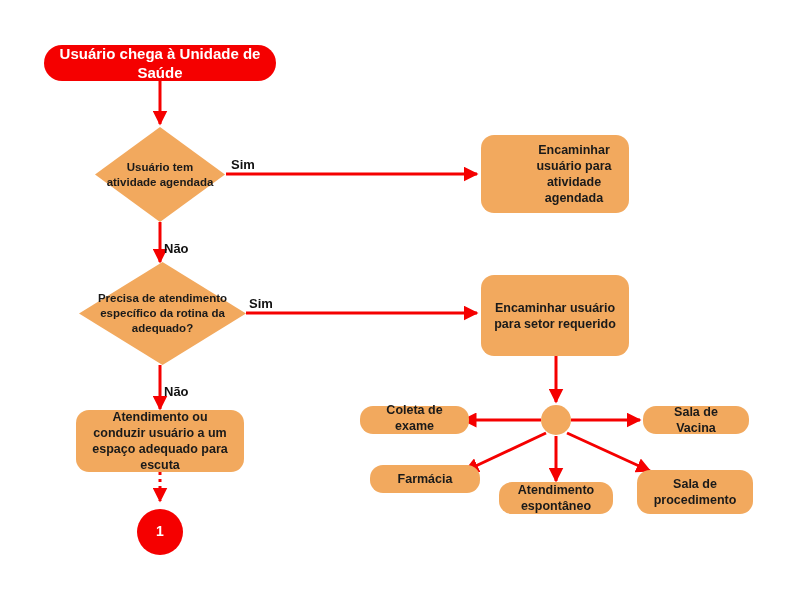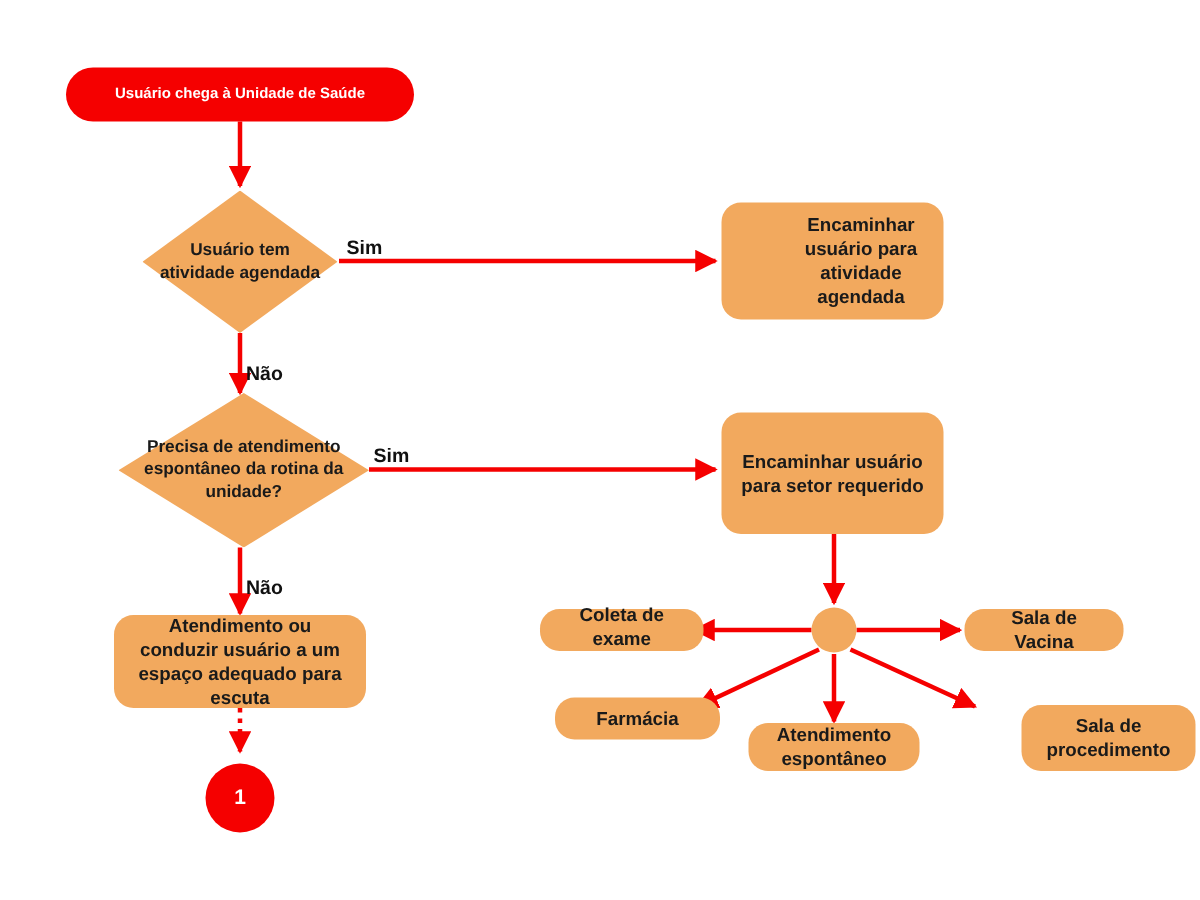--- a/index.html
+++ b/index.html
@@ -33,21 +33,21 @@
     justify-content: center;
     text-align: center;
     font-weight: bold;
     line-height: 1.28;
     z-index: 5;
   }
   .node-terminal {
     background: #f50000;
     color: #ffffff;
     border-radius: 22px;
-    font-size: 10px;
+    font-size: 15px;
     padding: 0 12px;
   }
   .node-process {
     background: #f2a95e;
     color: #1a1a1a;
     border-radius: 13px;
     font-size: 12.5px;
     padding: 0 10px;
   }
   .node-decision {
@@ -145,21 +145,21 @@
     <span class="dia-shape"></span>
     <span class="dia-label">Usuário tem atividade agendada</span>
   </div>
 
   <div class="node node-process" style="left:481px; top:135px; width:148px; height:78px;padding-left:48px;">
     <span>Encaminhar usuário para atividade agendada</span>
   </div>
 
   <div class="node node-decision" style="left:79px; top:262px; width:167px; height:103px;">
     <span class="dia-shape"></span>
-    <span class="dia-label">Precisa de atendimento espontâneo da rotina da unidade?</span>
+    <span class="dia-label">Precisa de atendimento específico da rotina da adequado?</span>
   </div>
 
   <div class="node node-process" style="left:481px; top:275px; width:148px; height:81px;">
     <span>Encaminhar usuário para setor requerido</span>
   </div>
 
   <div class="node node-process" style="left:76px; top:410px; width:168px; height:62px;">
     <span>Atendimento ou conduzir usuário a um espaço adequado para escuta</span>
   </div>
 
@@ -178,21 +178,21 @@
   </div>
 
   <div class="node node-process" style="left:370px; top:465px; width:110px; height:28px;">
     <span>Farmácia</span>
   </div>
 
   <div class="node node-process" style="left:499px; top:482px; width:114px; height:32px;">
     <span>Atendimento espontâneo</span>
   </div>
 
-  <div class="node node-process" style="left:637px; top:470px; width:116px; height:44px;margin-left:44px;">
+  <div class="node node-process" style="left:637px; top:470px; width:116px; height:44px;">
     <span>Sala de procedimento</span>
   </div>
 
   <div class="edge-label" style="left:231px; top:157px;">Sim</div>
 
   <div class="edge-label" style="left:164px; top:241px;">Não</div>
 
   <div class="edge-label" style="left:249px; top:296px;">Sim</div>
 
   <div class="edge-label" style="left:164px; top:384px;">Não</div>

